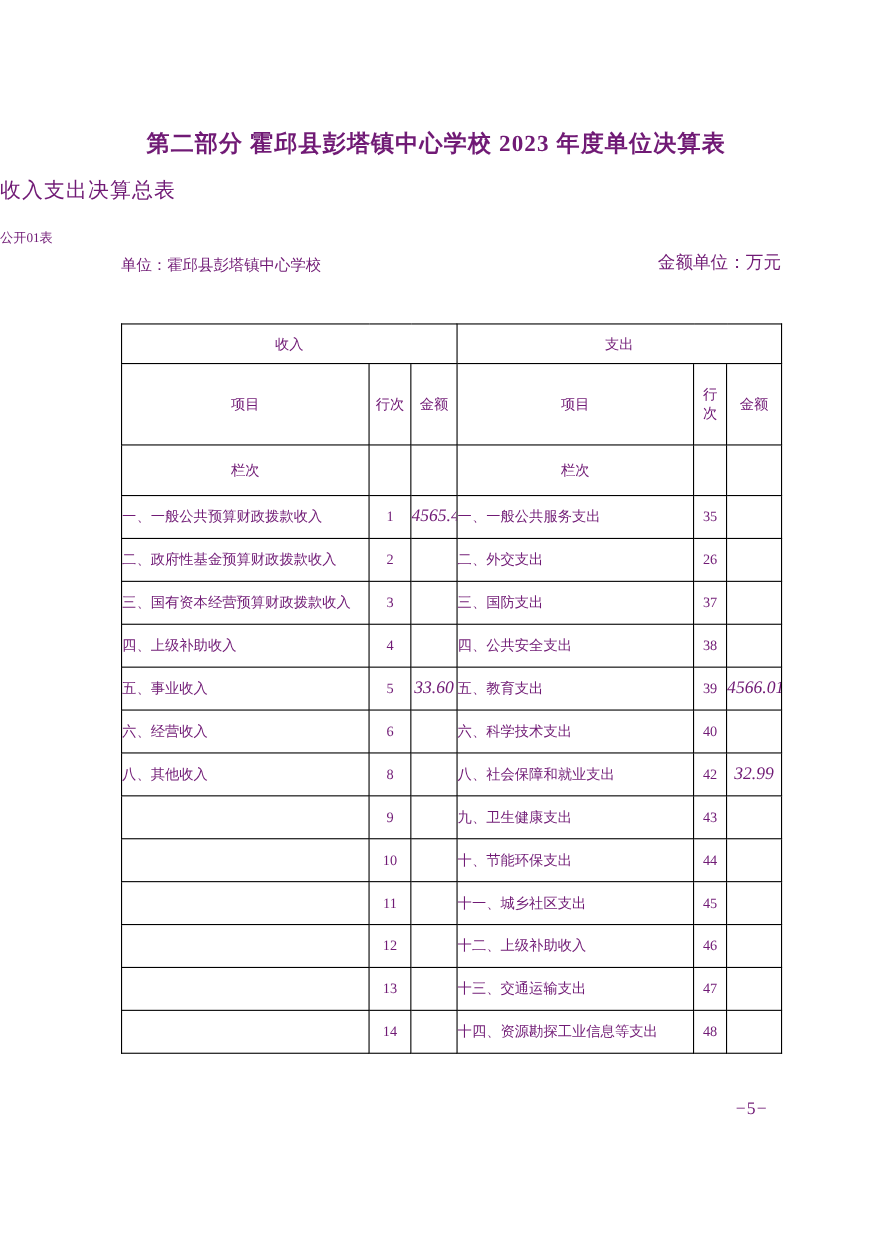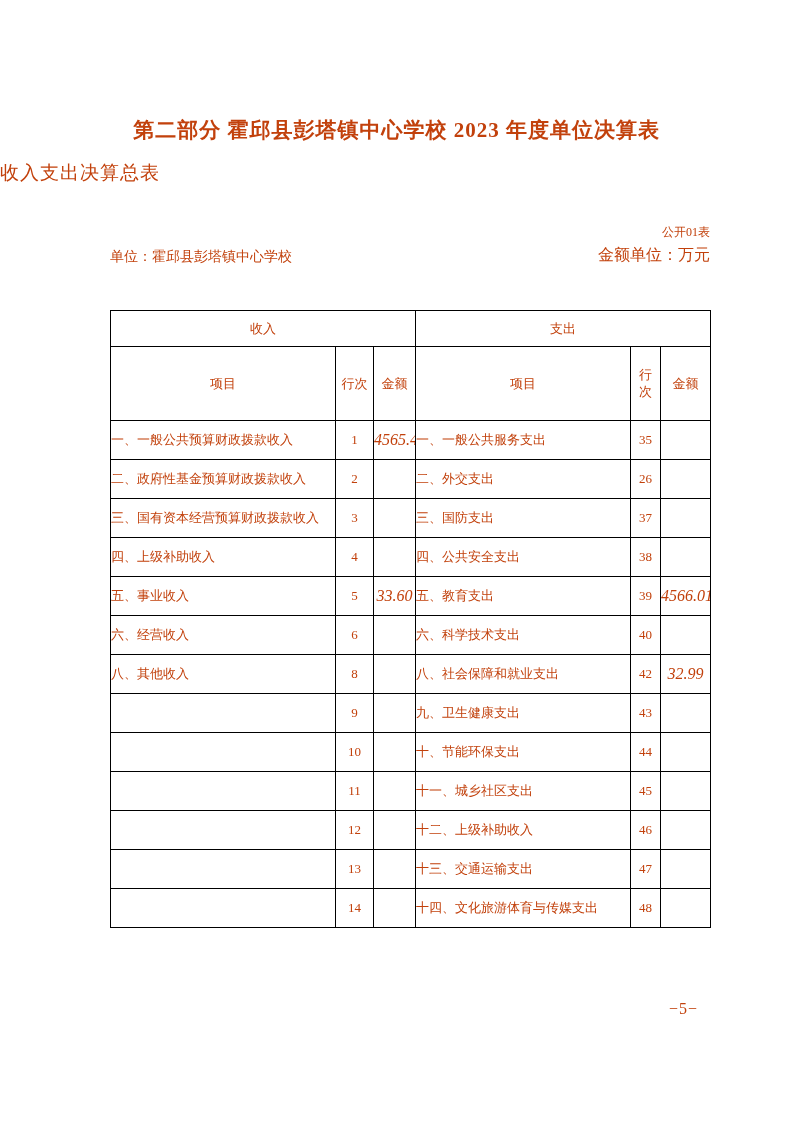--- a/index.html
+++ b/index.html
@@ -5,40 +5,40 @@
   html, body {
     margin: 0;
     padding: 0;
     background: #ffffff;
   }
   .page {
     position: relative;
     width: 793px;
     height: 1122px;
     background: #ffffff;
-    color: #c2410c;
+    color: #701a75;
     font-family: "Liberation Serif", "DejaVu Serif", serif;
     overflow: hidden;
   }
   .doc-title {
     margin-top: 116px;
     text-align: center;
     font-size: 21px;
     font-weight: bold;
     letter-spacing: 1px;
   }
   .doc-subtitle {
     margin-top: 16px;
     text-align: left;
     font-size: 19px;
     letter-spacing: 1px;
   }
   .table-label {
-    margin: 38px 83px 0 0;
-    text-align: right;
+    margin: 22px 83px 0 0;
+    text-align: left;
     font-size: 12px;
   }
   .meta-row {
     margin: 4px 83px 8px 110px;
     display: flex;
     justify-content: space-between;
     align-items: flex-end;
   }
   .meta-row .unit {
     font-size: 14px;
@@ -120,20 +120,28 @@
         <th colspan="3" class="center">支出</th>
       </tr>
       <tr class="colhead-row">
         <th class="center">项目</th>
         <th class="center">行次</th>
         <th class="center">金额</th>
         <th class="center">项目</th>
         <th class="center"><span class="stack">行次</span></th>
         <th class="center">金额</th>
       </tr>
+      <tr class="lanci-row">
+        <th class="center">栏次</th>
+        <th></th>
+        <th></th>
+        <th class="center">栏次</th>
+        <th></th>
+        <th></th>
+      </tr>
     </thead>
     <tbody id="rows-body">
         <tr>
           <td class="item">一、一般公共预算财政拨款收入</td>
           <td class="rowno">1</td>
           <td class="amount">4565.40</td>
           <td class="item">一、一般公共服务支出</td>
           <td class="rowno">35</td>
           <td class="amount"></td>
         </tr>
@@ -222,21 +230,21 @@
           <td class="rowno">13</td>
           <td class="amount"></td>
           <td class="item">十三、交通运输支出</td>
           <td class="rowno">47</td>
           <td class="amount"></td>
         </tr>
         <tr>
           <td class="item"></td>
           <td class="rowno">14</td>
           <td class="amount"></td>
-          <td class="item">十四、文化旅游体育与传媒支出</td>
+          <td class="item">十四、资源勘探工业信息等支出</td>
           <td class="rowno">48</td>
           <td class="amount"></td>
         </tr>
       </tbody>
   </table>
 
   <div class="page-number">−5−</div>
 
 </div>
 

